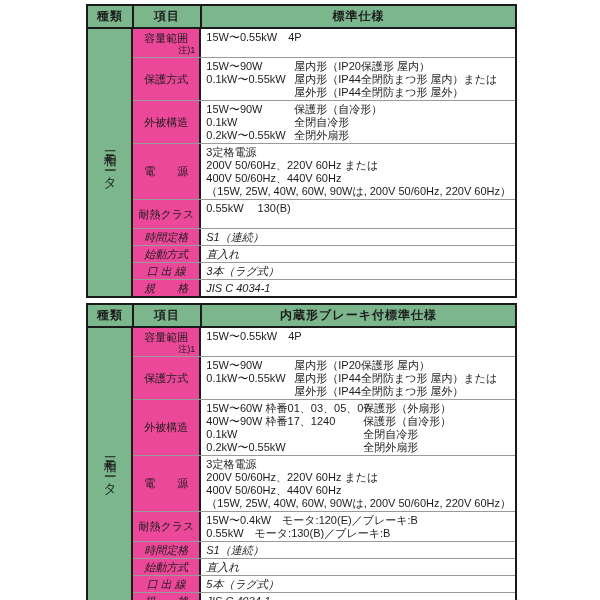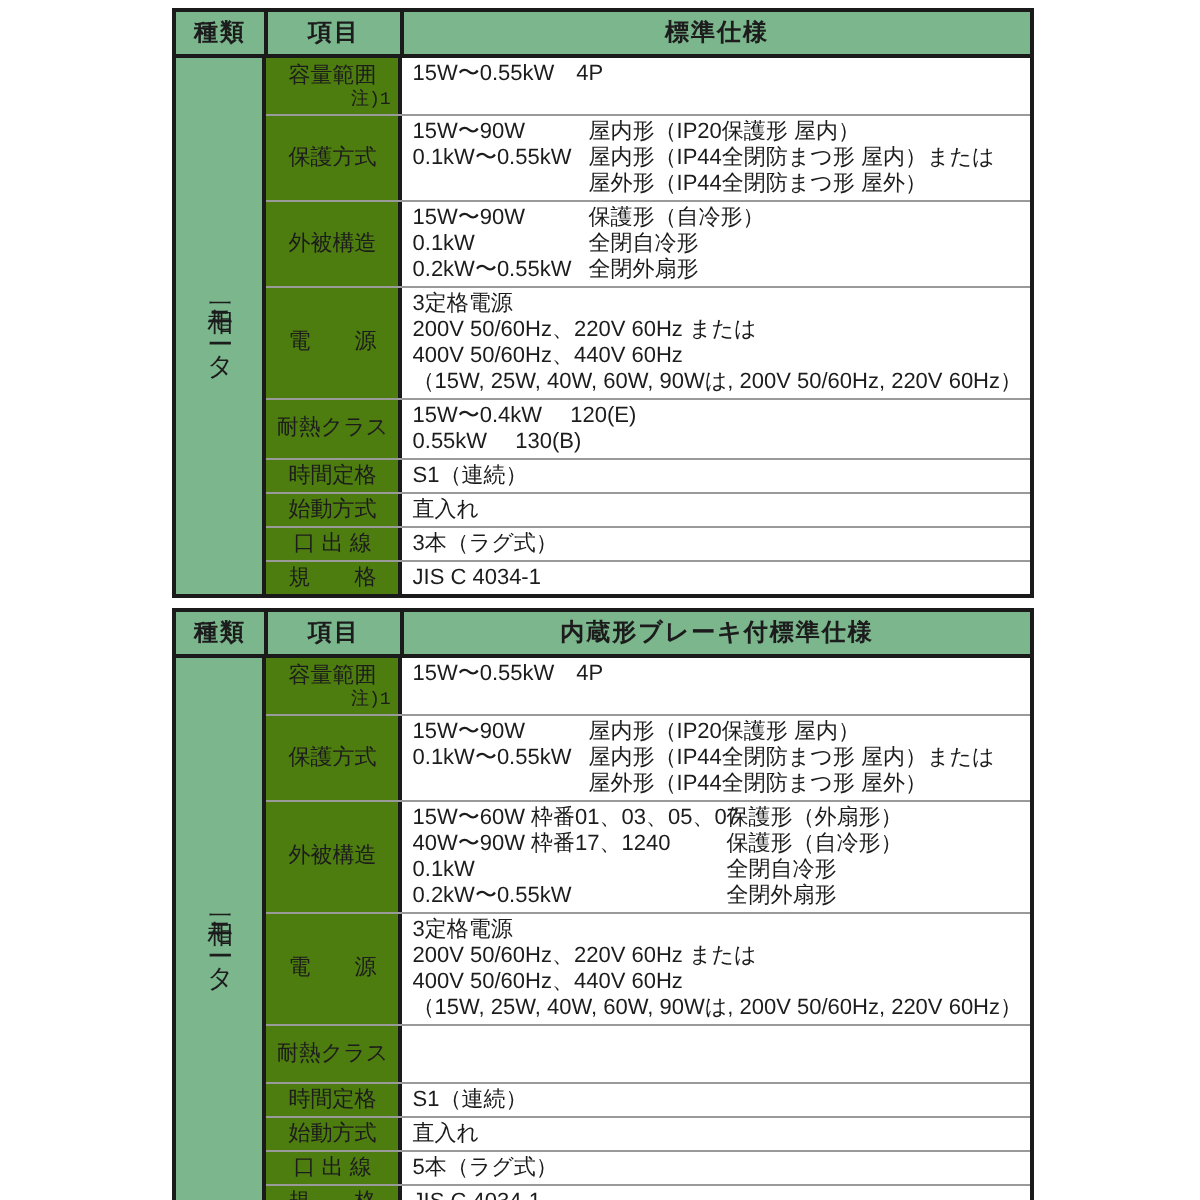--- a/index.html
+++ b/index.html
@@ -13,33 +13,33 @@
   .c-type{width:46px;border-right:2px solid #1a1a1a;}
   .c-item{width:68px;border-right:2px solid #1a1a1a;}
   .c-spec{flex:1;}
   .tbody{display:flex;align-items:stretch;}
   .type-cell{width:46px;box-sizing:border-box;border-right:2px solid #1a1a1a;background:#7bb68d;
       display:flex;align-items:center;justify-content:center;}
   .vtext{writing-mode:vertical-rl;font-size:13px;letter-spacing:3px;}
   .rows{flex:1;display:flex;flex-direction:column;}
   .row{display:flex;border-bottom:1px solid #9a9a9a;align-items:stretch;}
   .row:last-child{border-bottom:none;}
-  .lbl{width:68px;box-sizing:border-box;border-right:2px solid #1a1a1a;background:#4d7c0f;
+  .lbl{width:68px;box-sizing:border-box;border-right:2px solid #1a1a1a;background:#ec4899;
       display:flex;flex-direction:column;justify-content:center;align-items:center;
       font-size:11px;line-height:13px;padding:1px 2px;text-align:center;white-space:pre;}
-  .note{font-size:9px;line-height:10px;align-self:flex-end;margin-right:2px;font-family:Liberation Mono, monospace;}
+  .note{font-size:9px;line-height:10px;align-self:flex-end;margin-right:2px;}
   .val{flex:1;padding:2px 4px 1px 5px;display:flex;flex-direction:column;}
   .ln{font-size:11px;line-height:13px;white-space:pre;}
   .ln .l{display:inline-block;vertical-align:top;}
   .w88 .l{width:88px;}
   .w157 .l{width:157px;}
   .h28{min-height:28px;}
   .h41{min-height:41px;}
   .h54{min-height:54px;}
-  .h15{min-height:15px;}
+  .h15{min-height:15px;font-style:italic;}
 </style>
 </head>
 <body>
 
 <div class="page">
 
   <div class="spec-table">
     <div class="thead">
       <div class="th c-type">種類</div>
       <div class="th c-item">項目</div>
@@ -80,21 +80,20 @@
           <div class="val">
             <div class="ln">3定格電源</div>
             <div class="ln">200V 50/60Hz、220V 60Hz または</div>
             <div class="ln">400V 50/60Hz、440V 60Hz</div>
             <div class="ln">（15W, 25W, 40W, 60W, 90Wは, 200V 50/60Hz, 220V 60Hz）</div>
           </div>
         </div>
         <div class="row h28">
           <div class="lbl">耐熱クラス</div>
           <div class="val">
-            <div class="ln">15W〜0.4kW　 120(E)</div>
             <div class="ln">0.55kW　 130(B)</div>
           </div>
         </div>
         <div class="row h15">
           <div class="lbl">時間定格</div>
           <div class="val">
               <div class="ln">S1（連続）</div>
             </div>
         </div>
         <div class="row h15">
@@ -160,20 +159,24 @@
           <div class="lbl">電　　源</div>
           <div class="val">
             <div class="ln">3定格電源</div>
             <div class="ln">200V 50/60Hz、220V 60Hz または</div>
             <div class="ln">400V 50/60Hz、440V 60Hz</div>
             <div class="ln">（15W, 25W, 40W, 60W, 90Wは, 200V 50/60Hz, 220V 60Hz）</div>
           </div>
         </div>
         <div class="row h28">
           <div class="lbl">耐熱クラス</div>
+          <div class="val">
+            <div class="ln">15W〜0.4kW　モータ:120(E)／ブレーキ:B</div>
+            <div class="ln">0.55kW　モータ:130(B)／ブレーキ:B</div>
+          </div>
         </div>
         <div class="row h15">
           <div class="lbl">時間定格</div>
           <div class="val">
               <div class="ln">S1（連続）</div>
             </div>
         </div>
         <div class="row h15">
           <div class="lbl">始動方式</div>
           <div class="val">

